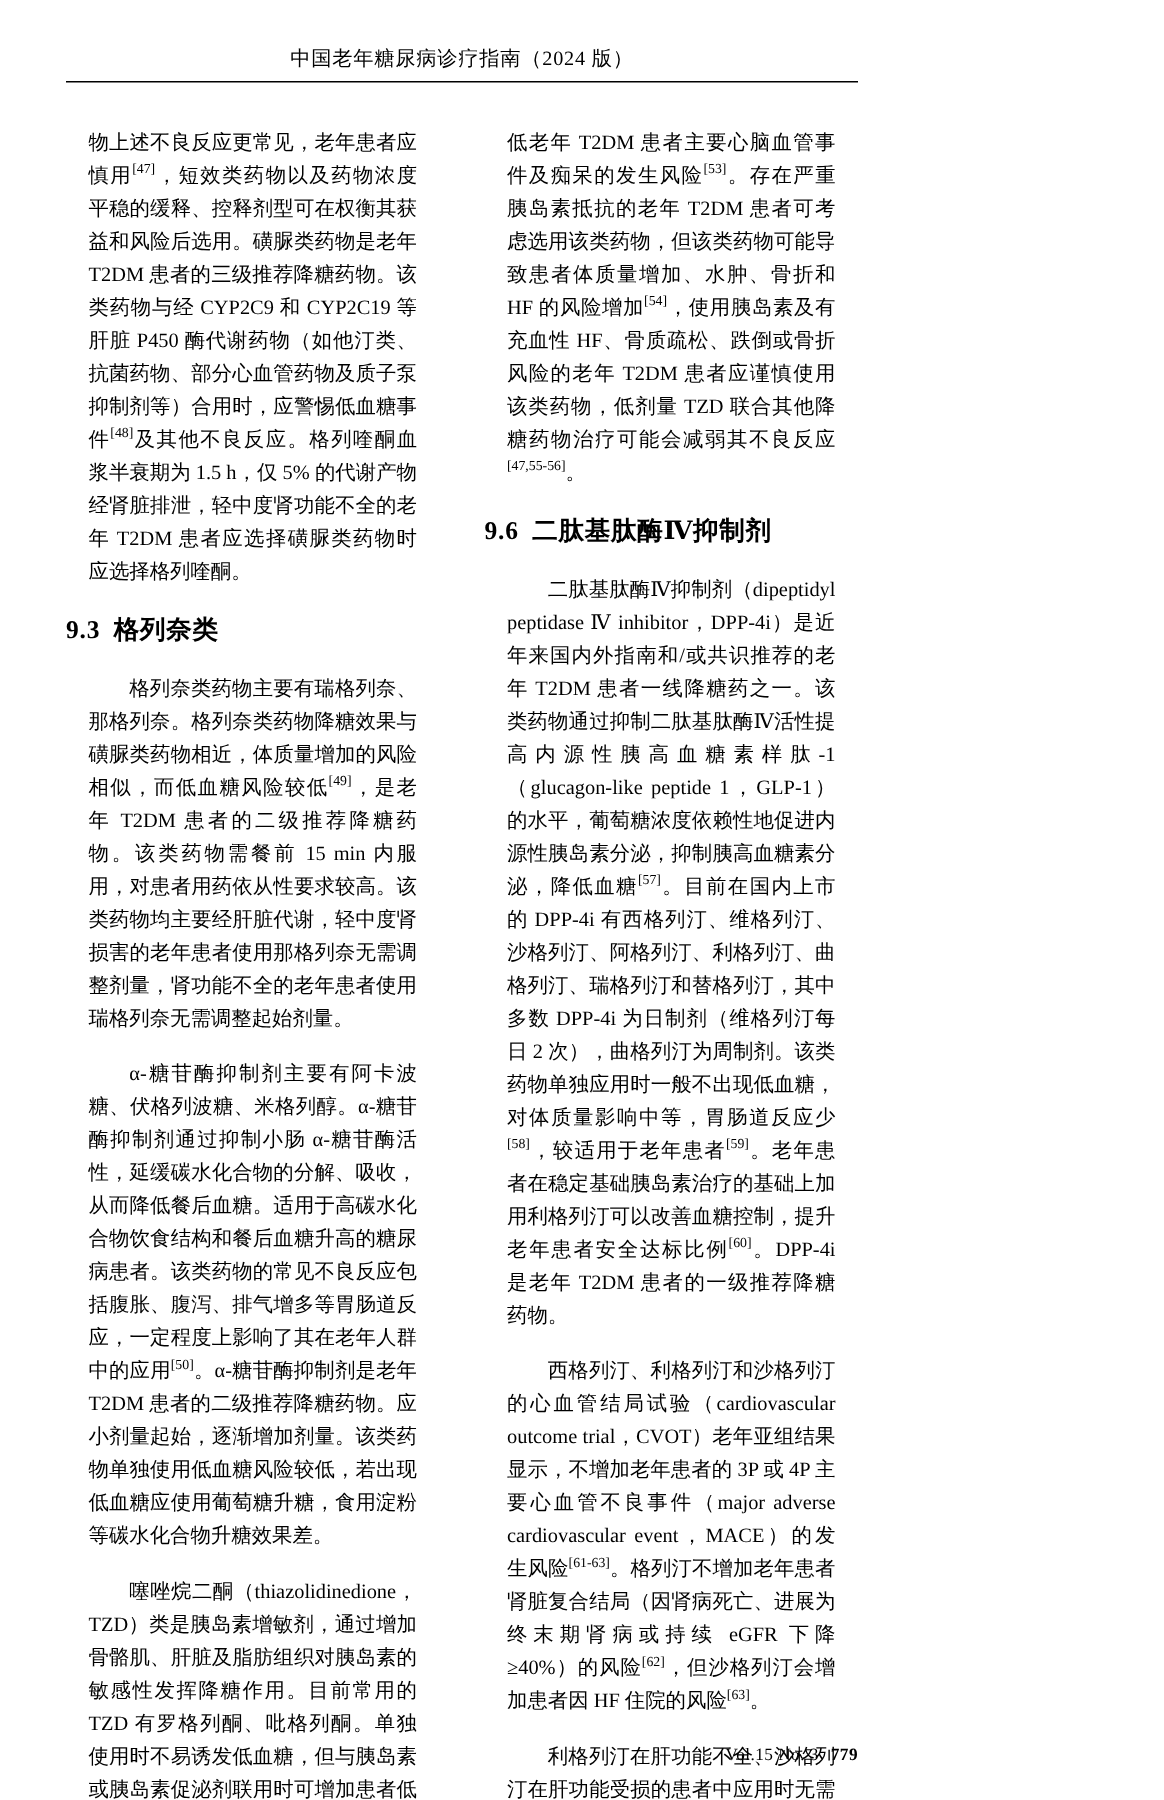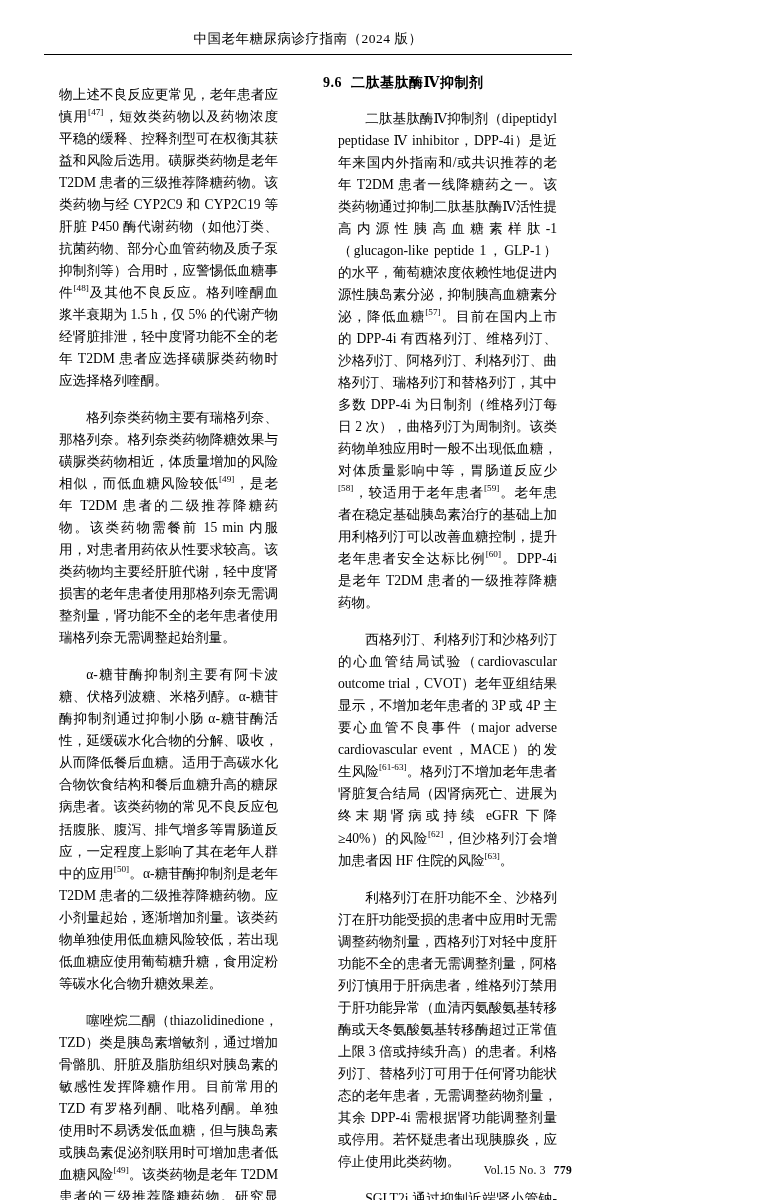--- a/index.html
+++ b/index.html
@@ -50,21 +50,21 @@
   p {
     margin: 15px;
   }
   p.body {
     text-indent: 2em;
   }
   p.cont {
     text-indent: 0;
   }
   h2.section {
-    font-size: 14px;
+    font-size: 17px;
     font-weight: bold;
     margin: 3px 0 1px 0;
     text-indent: 0;
     line-height: 1.5;
     letter-spacing: 0.5px;
   }
   h2.section .num {
     margin-right: 9px;
   }
   sup {
@@ -90,31 +90,33 @@
 <div class="page">
 
   <div class="running-head">中国老年糖尿病诊疗指南（2024 版）</div>
   <hr class="rule">
 
   <div class="columns">
 
     <div class="col">
       <p class="body cont"><span>物上述不良反应更常见，老年患者应慎用<sup>[47]</sup>，短效类药物以及药物浓度平稳的缓释、控释剂型可在权衡其获益和风险后选用。磺脲类药物是老年 T2DM 患者的三级推荐降糖药物。该类药物与经 CYP2C9 和 CYP2C19 等肝脏 P450 酶代谢药物（如他汀类、抗菌药物、部分心血管药物及质子泵抑制剂等）合用时，应警惕低血糖事件<sup>[48]</sup>及其他不良反应。格列喹酮血浆半衰期为 1.5 h，仅 5% 的代谢产物经肾脏排泄，轻中度肾功能不全的老年 T2DM 患者应选择磺脲类药物时应选择格列喹酮。</span></p>
 
+      <h2 class="section"><span class="num">9.3</span><span>格列奈类</span></h2>
 
       <p class="body"><span>格列奈类药物主要有瑞格列奈、那格列奈。格列奈类药物降糖效果与磺脲类药物相近，体质量增加的风险相似，而低血糖风险较低<sup>[49]</sup>，是老年 T2DM 患者的二级推荐降糖药物。该类药物需餐前 15 min 内服用，对患者用药依从性要求较高。该类药物均主要经肝脏代谢，轻中度肾损害的老年患者使用那格列奈无需调整剂量，肾功能不全的老年患者使用瑞格列奈无需调整起始剂量。</span></p>
 
 
       <p class="body"><span>α-糖苷酶抑制剂主要有阿卡波糖、伏格列波糖、米格列醇。α-糖苷酶抑制剂通过抑制小肠 α-糖苷酶活性，延缓碳水化合物的分解、吸收，从而降低餐后血糖。适用于高碳水化合物饮食结构和餐后血糖升高的糖尿病患者。该类药物的常见不良反应包括腹胀、腹泻、排气增多等胃肠道反应，一定程度上影响了其在老年人群中的应用<sup>[50]</sup>。α-糖苷酶抑制剂是老年 T2DM 患者的二级推荐降糖药物。应小剂量起始，逐渐增加剂量。该类药物单独使用低血糖风险较低，若出现低血糖应使用葡萄糖升糖，食用淀粉等碳水化合物升糖效果差。</span></p>
 
 
       <p class="body"><span>噻唑烷二酮（thiazolidinedione，TZD）类是胰岛素增敏剂，通过增加骨骼肌、肝脏及脂肪组织对胰岛素的敏感性发挥降糖作用。目前常用的 TZD 有罗格列酮、吡格列酮。单独使用时不易诱发低血糖，但与胰岛素或胰岛素促泌剂联用时可增加患者低血糖风险<sup>[49]</sup>。该类药物是老年 T2DM 患者的三级推荐降糖药物。研究显示，吡格列酮可降低大血管事件高风险的 T2DM 患者的全因死亡率、非致死性心肌梗死和卒中的复合终点事件风险<sup>[51]</sup>。Meta 分析结果显示，吡格列酮可降低合并胰岛素抵抗、糖尿病前期及糖尿病的缺血性卒中和短暂性脑缺血发作患者卒中复发风险<sup>[52]</sup>。回顾性队列研究显示，使用吡格列酮可能降</span></p>
     </div>
 
     <div class="col">
+      <p class="body cont"><span>低老年 T2DM 患者主要心脑血管事件及痴呆的发生风险<sup>[53]</sup>。存在严重胰岛素抵抗的老年 T2DM 患者可考虑选用该类药物，但该类药物可能导致患者体质量增加、水肿、骨折和 HF 的风险增加<sup>[54]</sup>，使用胰岛素及有充血性 HF、骨质疏松、跌倒或骨折风险的老年 T2DM 患者应谨慎使用该类药物，低剂量 TZD 联合其他降糖药物治疗可能会减弱其不良反应<sup>[47,55-56]</sup>。</span></p>
 
       <h2 class="section"><span class="num">9.6</span><span>二肽基肽酶Ⅳ抑制剂</span></h2>
 
       <p class="body"><span>二肽基肽酶Ⅳ抑制剂（dipeptidyl peptidase Ⅳ inhibitor，DPP-4i）是近年来国内外指南和/或共识推荐的老年 T2DM 患者一线降糖药之一。该类药物通过抑制二肽基肽酶Ⅳ活性提高内源性胰高血糖素样肽-1（glucagon-like peptide 1，GLP-1）的水平，葡萄糖浓度依赖性地促进内源性胰岛素分泌，抑制胰高血糖素分泌，降低血糖<sup>[57]</sup>。目前在国内上市的 DPP-4i 有西格列汀、维格列汀、沙格列汀、阿格列汀、利格列汀、曲格列汀、瑞格列汀和替格列汀，其中多数 DPP-4i 为日制剂（维格列汀每日 2 次），曲格列汀为周制剂。该类药物单独应用时一般不出现低血糖，对体质量影响中等，胃肠道反应少<sup>[58]</sup>，较适用于老年患者<sup>[59]</sup>。老年患者在稳定基础胰岛素治疗的基础上加用利格列汀可以改善血糖控制，提升老年患者安全达标比例<sup>[60]</sup>。DPP-4i 是老年 T2DM 患者的一级推荐降糖药物。</span></p>
 
       <p class="body"><span>西格列汀、利格列汀和沙格列汀的心血管结局试验（cardiovascular outcome trial，CVOT）老年亚组结果显示，不增加老年患者的 3P 或 4P 主要心血管不良事件（major adverse cardiovascular event，MACE）的发生风险<sup>[61-63]</sup>。格列汀不增加老年患者肾脏复合结局（因肾病死亡、进展为终末期肾病或持续 eGFR 下降≥40%）的风险<sup>[62]</sup>，但沙格列汀会增加患者因 HF 住院的风险<sup>[63]</sup>。</span></p>
 
       <p class="body"><span>利格列汀在肝功能不全、沙格列汀在肝功能受损的患者中应用时无需调整药物剂量，西格列汀对轻中度肝功能不全的患者无需调整剂量，阿格列汀慎用于肝病患者，维格列汀禁用于肝功能异常（血清丙氨酸氨基转移酶或天冬氨酸氨基转移酶超过正常值上限 3 倍或持续升高）的患者。利格列汀、替格列汀可用于任何肾功能状态的老年患者，无需调整药物剂量，其余 DPP-4i 需根据肾功能调整剂量或停用。若怀疑患者出现胰腺炎，应停止使用此类药物。</span></p>
 
 

